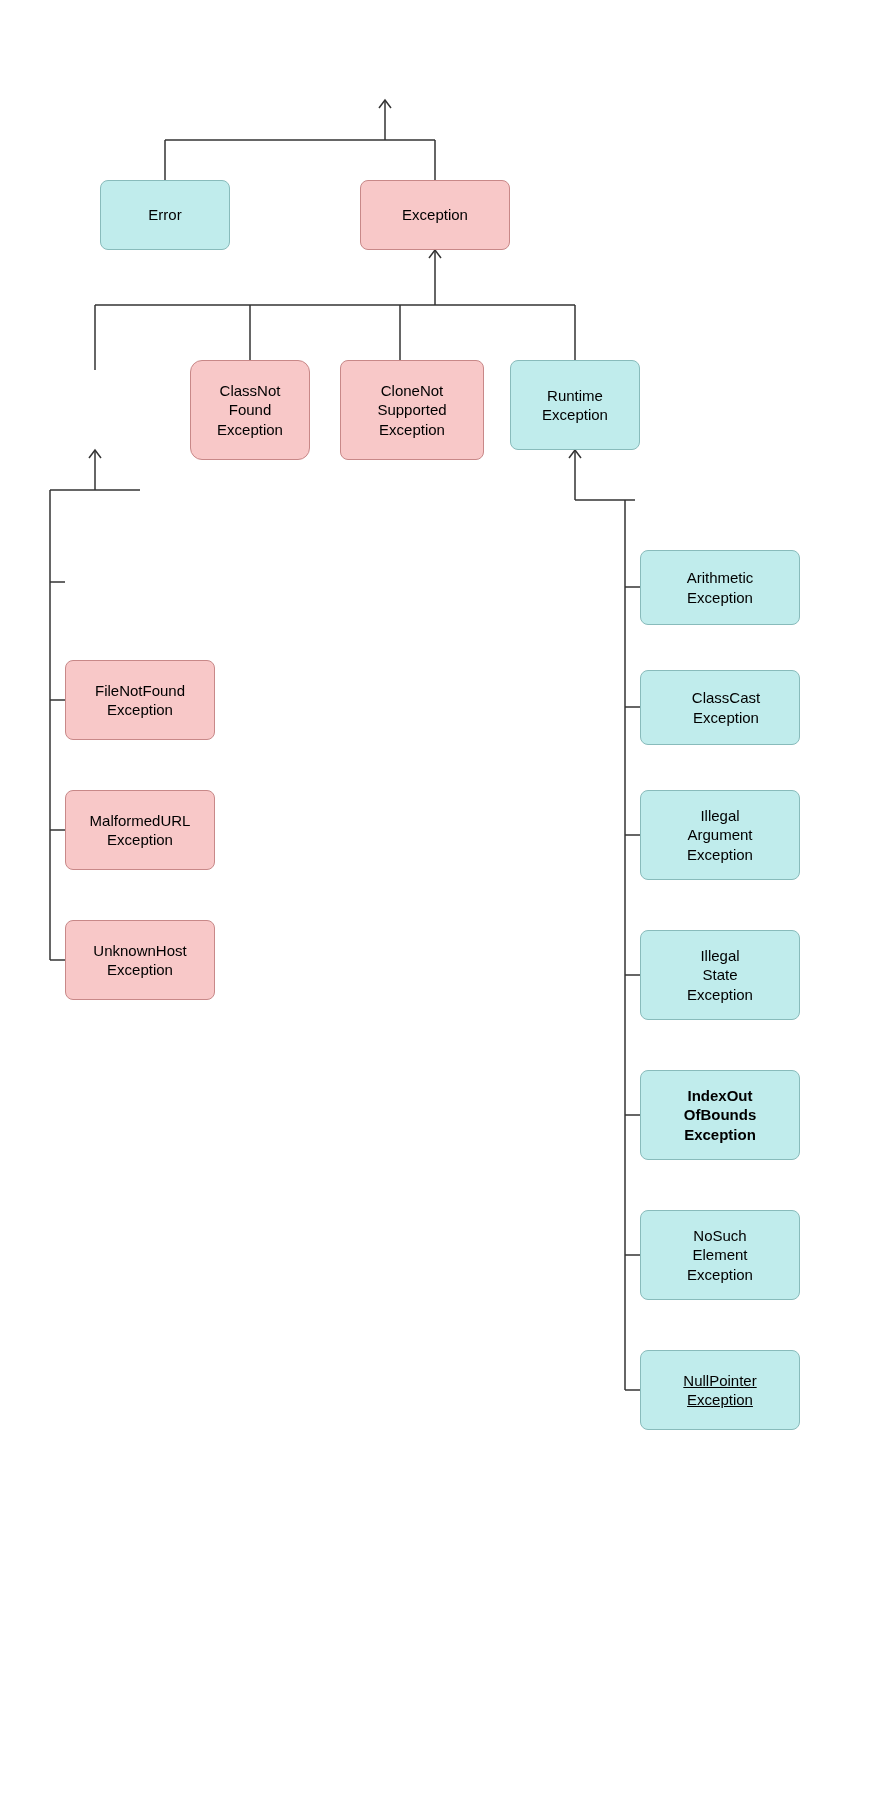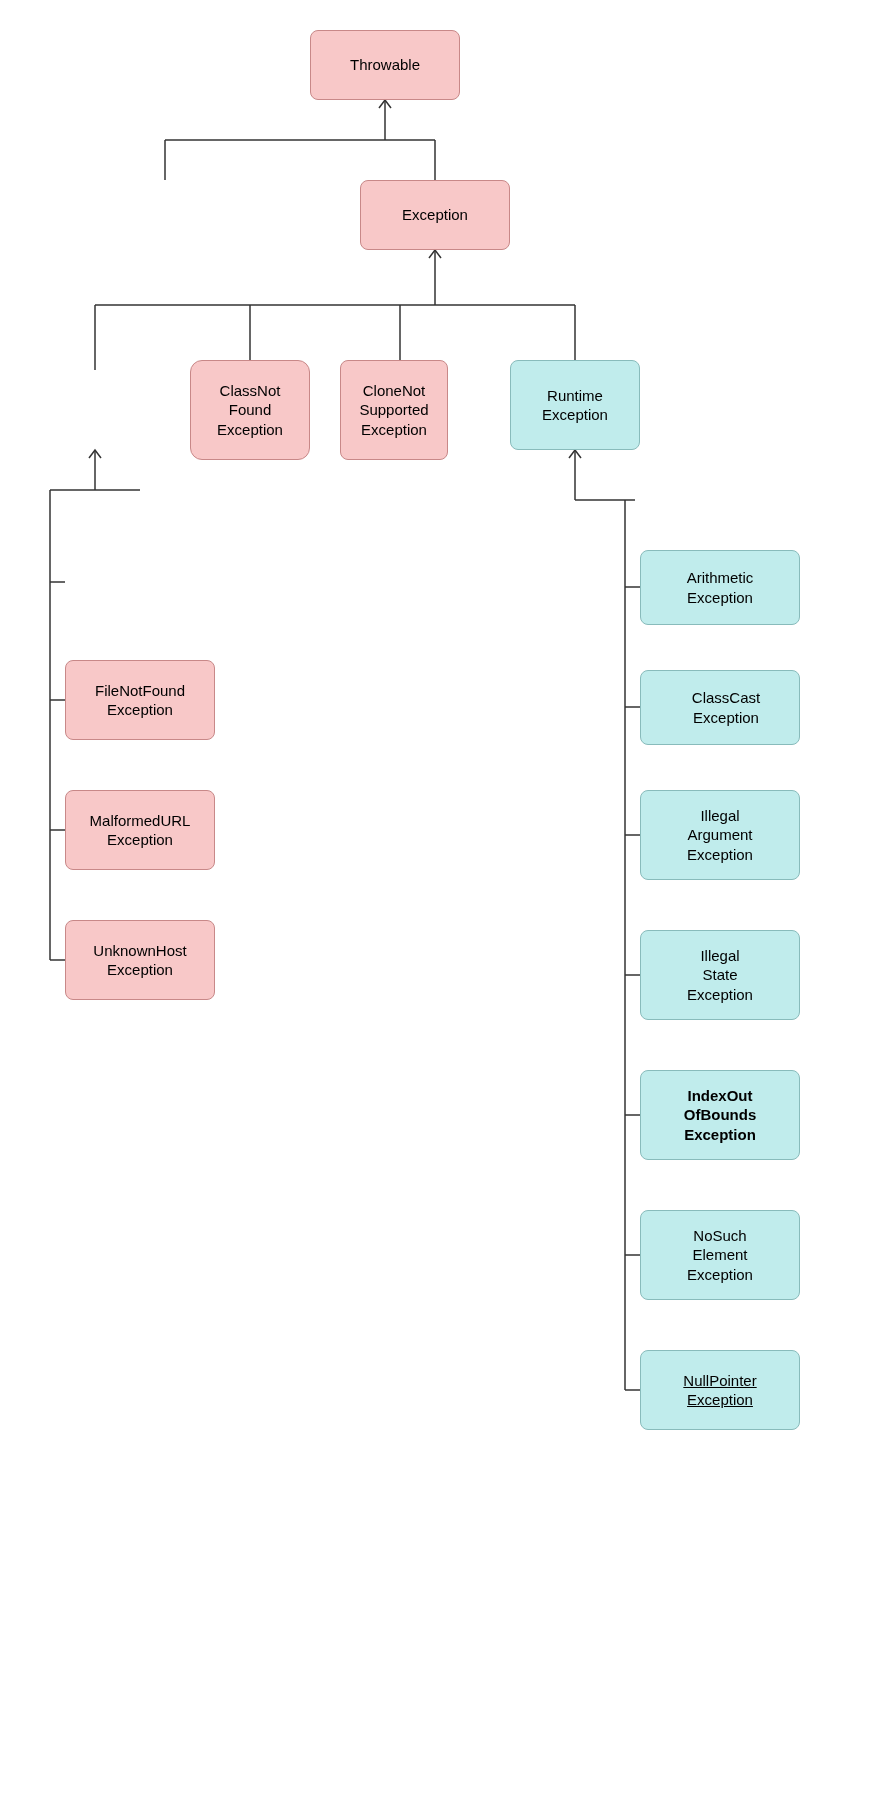--- a/index.html
+++ b/index.html
@@ -97,37 +97,37 @@
 
     <line x1="625" y1="975" x2="640" y2="975"></line>
 
     <line x1="625" y1="1115" x2="640" y2="1115"></line>
 
     <line x1="625" y1="1255" x2="640" y2="1255"></line>
 
     <line x1="625" y1="1390" x2="640" y2="1390"></line>
   </svg>
 
-  <div class="node pink" style="left:310px; top:30px; width:150px; height:70px;">
-    <span>Throwable</span>
+
+  <div class="node cyan" style="left:100px; top:180px; width:130px; height:70px;">
+    <span>Error</span>
   </div>
-
 
   <div class="node pink" style="left:360px; top:180px; width:150px; height:70px;">
     <span>Exception</span>
   </div>
 
 
   <div class="node pink" style="left:190px; top:360px; width:120px; height:100px;border-radius:12px;">
     <span style="white-space:pre-line;">ClassNot
 Found
 Exception</span>
   </div>
 
-  <div class="node pink" style="left:340px; top:360px; width:108px; height:100px;">
+  <div class="node pink" style="left:340px; top:360px; width:144px; height:100px;">
     <span style="white-space:pre-line;">CloneNot
 Supported
 Exception</span>
   </div>
 
   <div class="node cyan" style="left:510px; top:360px; width:130px; height:90px;">
     <span style="white-space:pre-line;">Runtime
 Exception</span>
   </div>
 

